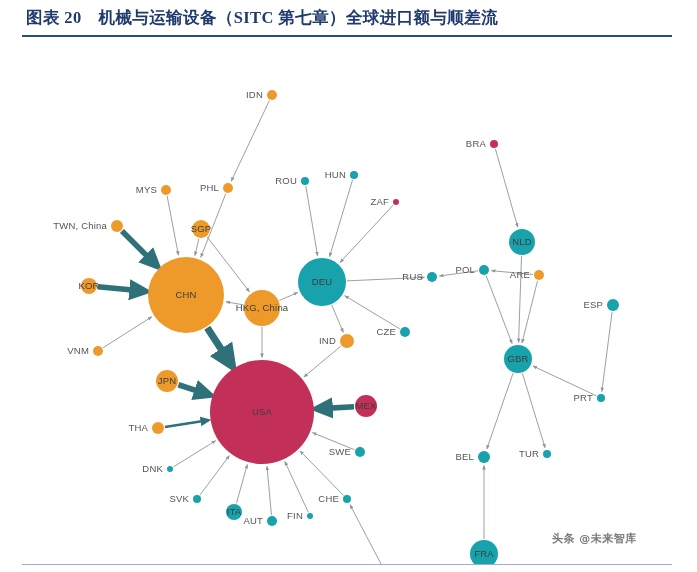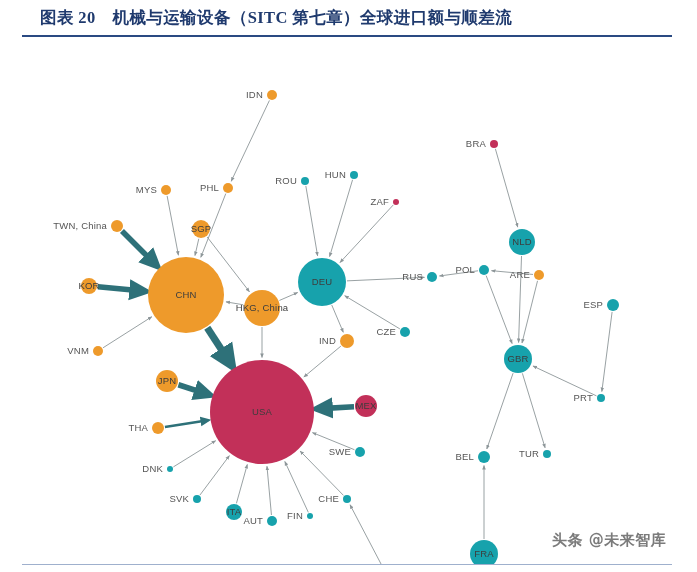--- a/index.html
+++ b/index.html
@@ -31,21 +31,20 @@
   #title-text {
     position: absolute;
     left: 26px;
     top: 7px;
     font-family: "Liberation Serif", serif;
     font-weight: bold;
     font-size: 16.5px;
     letter-spacing: 0.4px;
     color: #1f3a6e;
     white-space: nowrap;
-    margin-left: 14px;
   }
   #title-rule {
     position: absolute;
     left: 22px;
     top: 35px;
     width: 650px;
     height: 2px;
     background: #2a4a82;
   }
   #bottom-rule {
@@ -86,21 +85,21 @@
   .edge-strong {
     stroke: #2e7179;
     fill: none;
   }
   
   #watermark {
     position: absolute;
     left: 552px;
     top: 531px;
     font-family: "DejaVu Sans", sans-serif;
-    font-size: 15px;
+    font-size: 11px;
     font-weight: bold;
     color: #7b7b7b;
     letter-spacing: 0.5px;
     white-space: nowrap;
   }
 </style>
 </head>
 <body>
 
 <div id="page">

